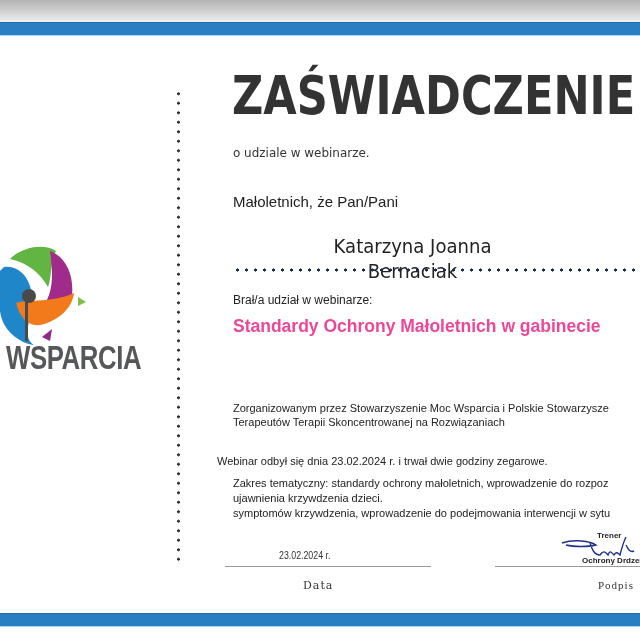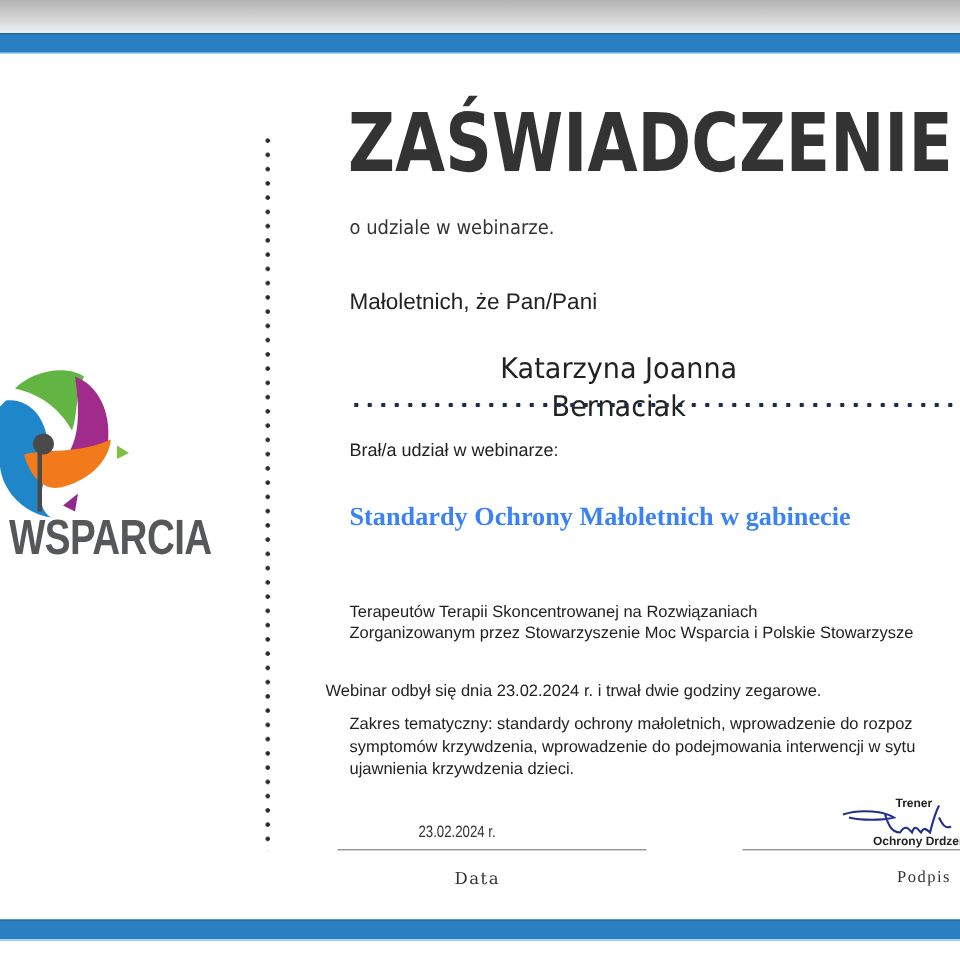--- a/index.html
+++ b/index.html
@@ -14,21 +14,21 @@
   .logo { position:absolute; left:0; top:245px; width:150px; height:140px; }
   .logo-word { position:absolute; left:6px; top:339px; font-family:"Liberation Sans", sans-serif; font-weight:bold; font-size:33px; color:#555759; letter-spacing:-0.5px; transform:scaleX(0.78); transform-origin:left top; }
   .title { position:absolute; left:232px; top:64px; font-family:"DejaVu Sans", sans-serif; font-weight:bold; font-size:54px; color:#333333; letter-spacing:0px; transform:scaleX(0.80); transform-origin:left top; white-space:nowrap; }
   .subtitle { position:absolute; left:233px; top:145px; font-size:13px; color:#333; font-family:"DejaVu Sans", sans-serif; transform:scaleX(0.92); transform-origin:left top; }
   .certify { position:absolute; left:233px; top:193px; font-size:15px; color:#222; }
   .name { position:absolute; left:308px; top:234px; font-family:"DejaVu Sans", sans-serif; font-size:19px; color:#222; line-height:25px; width:220px; text-align:center; transform:scaleX(0.95); transform-origin:left top; }
   .name-dots { position:absolute; left:233px; top:268px; width:407px; height:4px;
     background-image: radial-gradient(circle, #1d2b4a 1.4px, transparent 1.7px);
     background-size:9px 4px; background-repeat:repeat-x; }
   .took-part { position:absolute; left:233px; top:293px; font-size:12px; color:#222;text-align:right; }
-  .webinar-title { position:absolute; left:233px; top:332px; font-size:17.5px; font-weight:bold; color:#3b82f6; line-height:24px; white-space:nowrap;font-family:Liberation Serif, serif; }
+  .webinar-title { position:absolute; left:233px; top:314px; font-size:17.5px; font-weight:bold; color:#ec4899; line-height:24px; white-space:nowrap; }
   .organized { position:absolute; left:233px; top:401px; font-size:11px; color:#222; line-height:14px; white-space:nowrap; }
   .held { position:absolute; left:217px; top:455px; font-size:11px; color:#222; white-space:nowrap;text-align:right; }
   .scope { position:absolute; left:233px; top:476px; font-size:11px; color:#222; line-height:15px; white-space:nowrap; }
   .date-val { position:absolute; left:279px; top:549px; font-size:11px; color:#333; font-family:"Liberation Sans", sans-serif; transform:scaleX(0.8); transform-origin:left top; }
   .line { position:absolute; height:1px; background:#9a9a9a; top:566px; }
   .line.left { left:225px; width:206px; }
   .line.right { left:495px; width:145px; }
   .date-lbl { position:absolute; left:303px; top:579px; font-family:"DejaVu Serif", serif; font-size:11px; color:#333; letter-spacing:1px; }
   .sig-lbl { position:absolute; left:598px; top:579px; font-family:Liberation Serif, serif; font-size:11px; color:#333; letter-spacing:1px; }
   .trener { position:absolute; left:597px; top:531px; font-size:8px; font-weight:bold; color:#222; }
@@ -69,30 +69,30 @@
 <div class="certify">Małoletnich, że Pan/Pani</div>
 <div class="name">Katarzyna Joanna Bernaciak</div>
 <div class="name-dots"></div>
 <div class="took-part">Brał/a udział w webinarze:</div>
 
 <div class="webinar-title">
   <div>Standardy Ochrony Małoletnich w gabinecie</div>
 </div>
 
 <div class="organized">
+  <div>Zorganizowanym przez Stowarzyszenie Moc Wsparcia i Polskie Stowarzysze</div>
   <div>Terapeutów Terapii Skoncentrowanej na Rozwiązaniach</div>
-  <div>Zorganizowanym przez Stowarzyszenie Moc Wsparcia i Polskie Stowarzysze</div>
 </div>
 
 <div class="held">Webinar odbył się dnia 23.02.2024 r. i trwał dwie godziny zegarowe.</div>
 
 <div class="scope">
   <div>Zakres tematyczny: standardy ochrony małoletnich, wprowadzenie do rozpoz</div>
+  <div>ujawnienia krzywdzenia dzieci.</div>
   <div>symptomów krzywdzenia, wprowadzenie do podejmowania interwencji w sytu</div>
-  <div>ujawnienia krzywdzenia dzieci.</div>
 </div>
 
 <div class="date-val">23.02.2024 r.</div>
 <div class="line left"></div>
 <div class="date-lbl">Data</div>
 
 <div class="trener">Trener</div>
 <div class="signature">
   <svg width="80" height="28" viewBox="0 0 80 28">
     <path d="M2 8 C14 4 30 6 36 10 C28 12 14 12 6 10 M30 8 C32 14 34 20 40 20 C44 14 46 18 48 20 C50 14 52 18 54 20 C56 16 58 18 60 20 C62 12 64 6 66 2 M66 10 C68 14 70 18 74 16" stroke="#1f2f8a" stroke-width="1.4" fill="none"></path>

